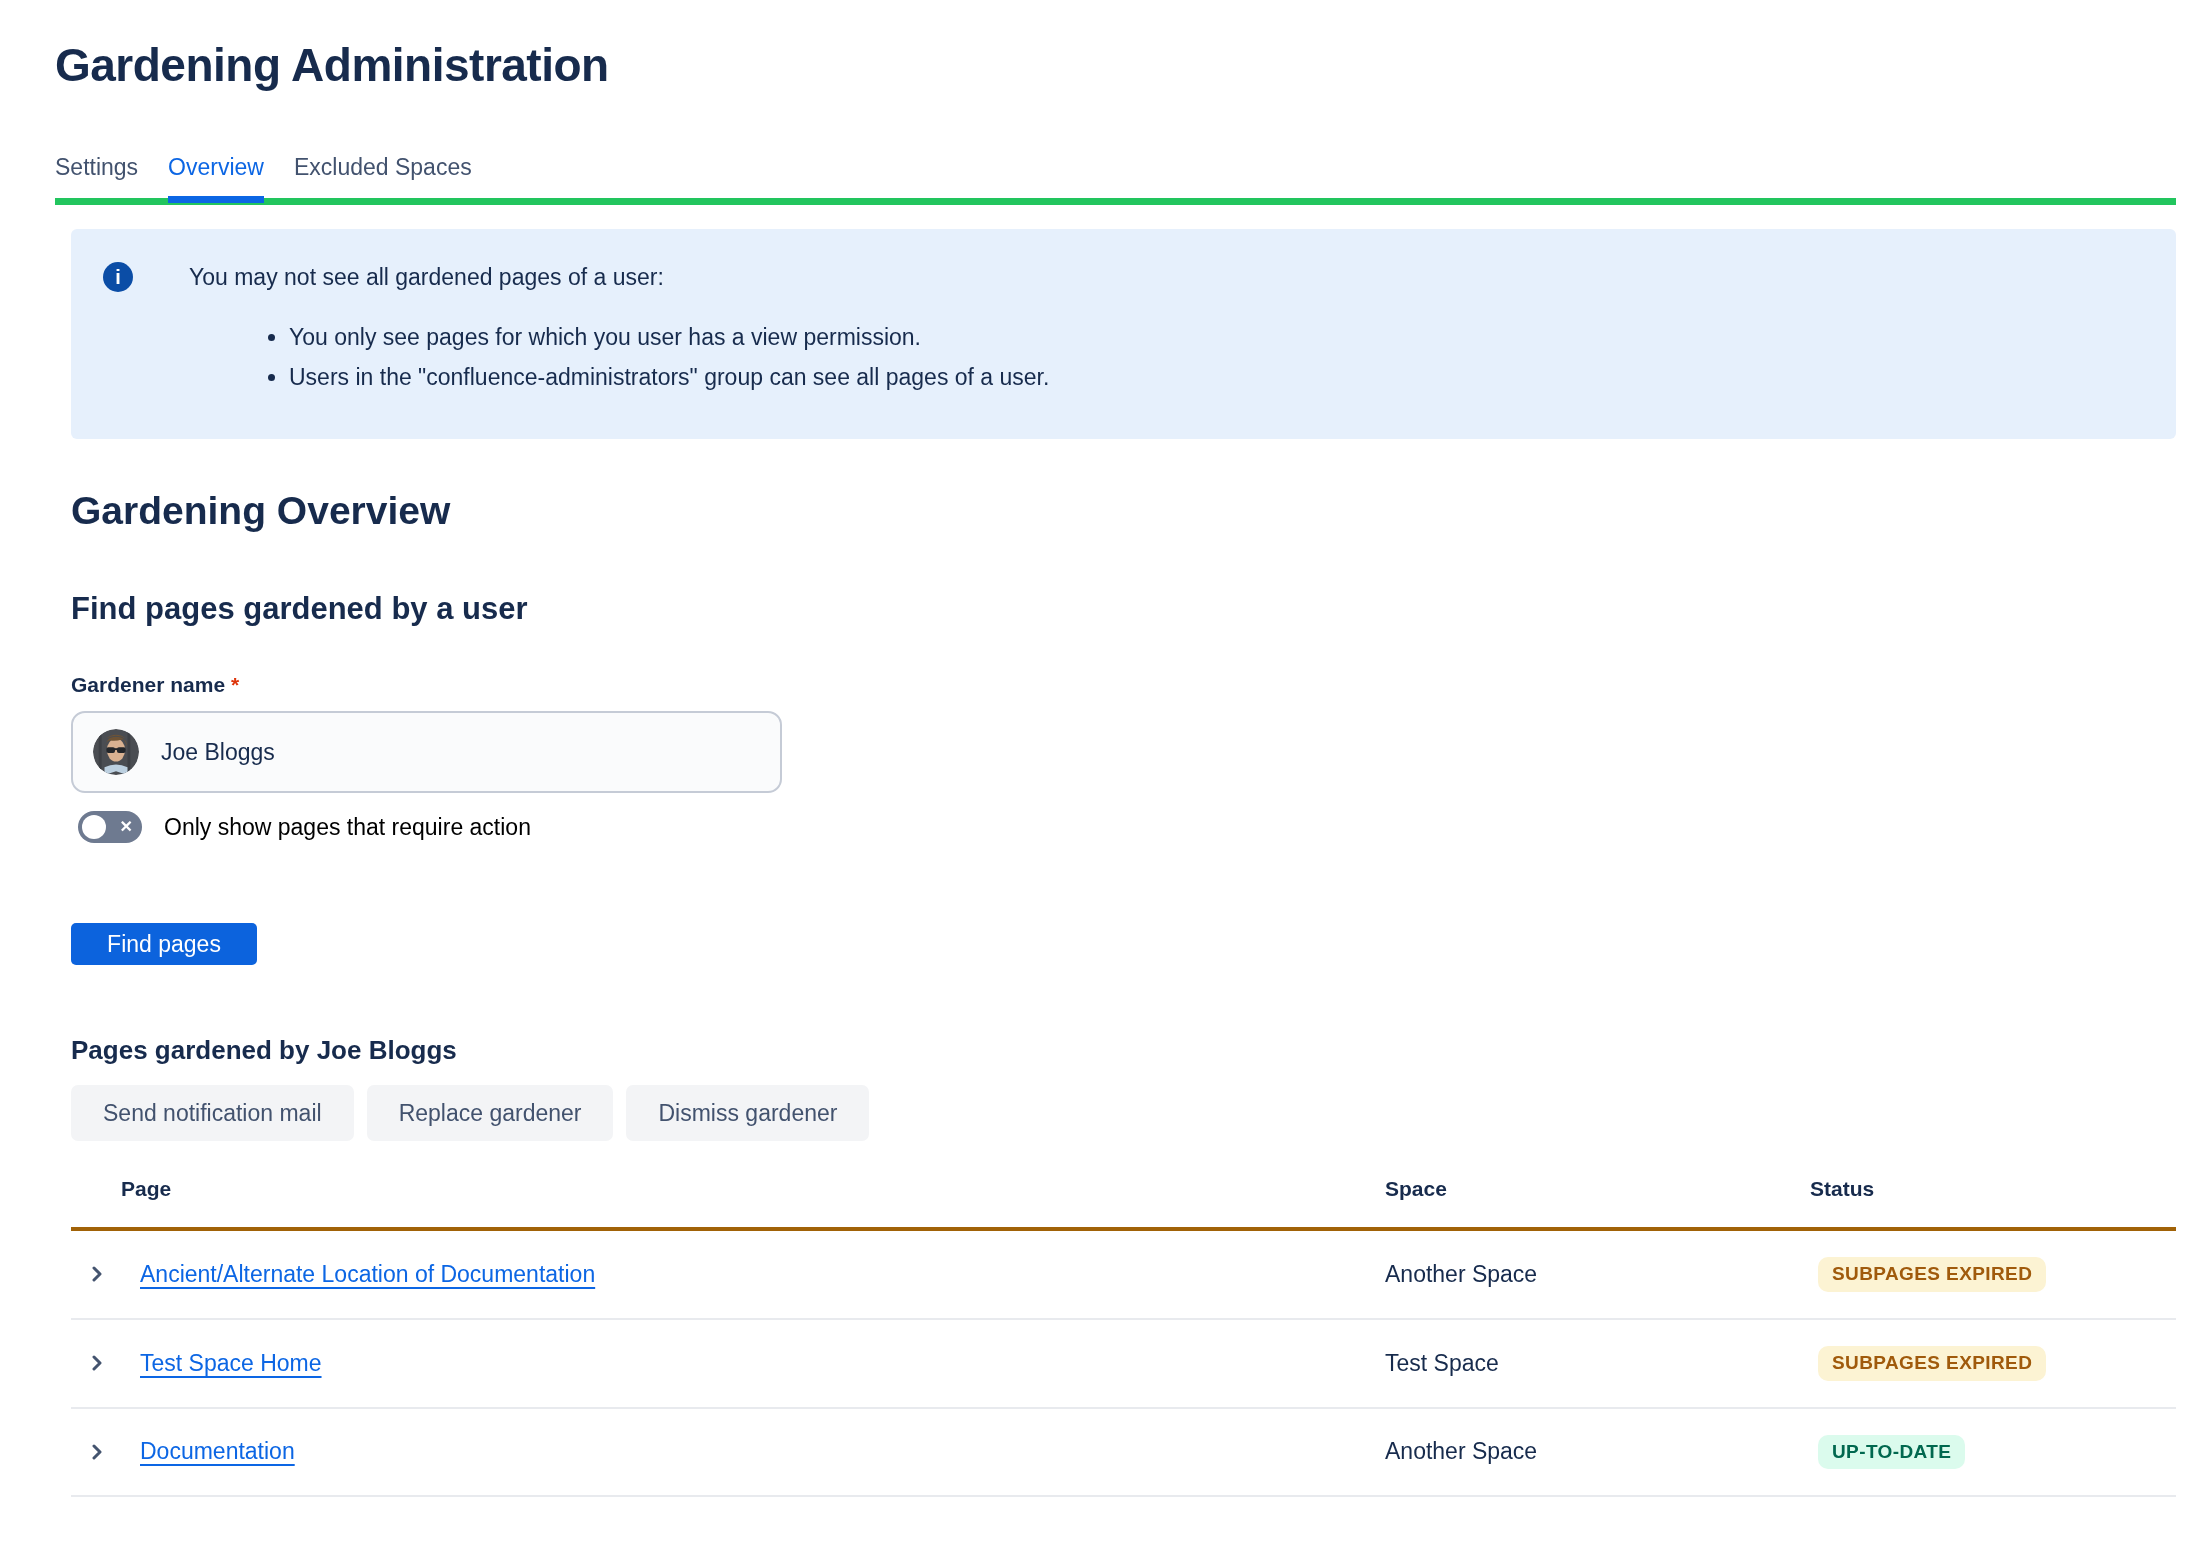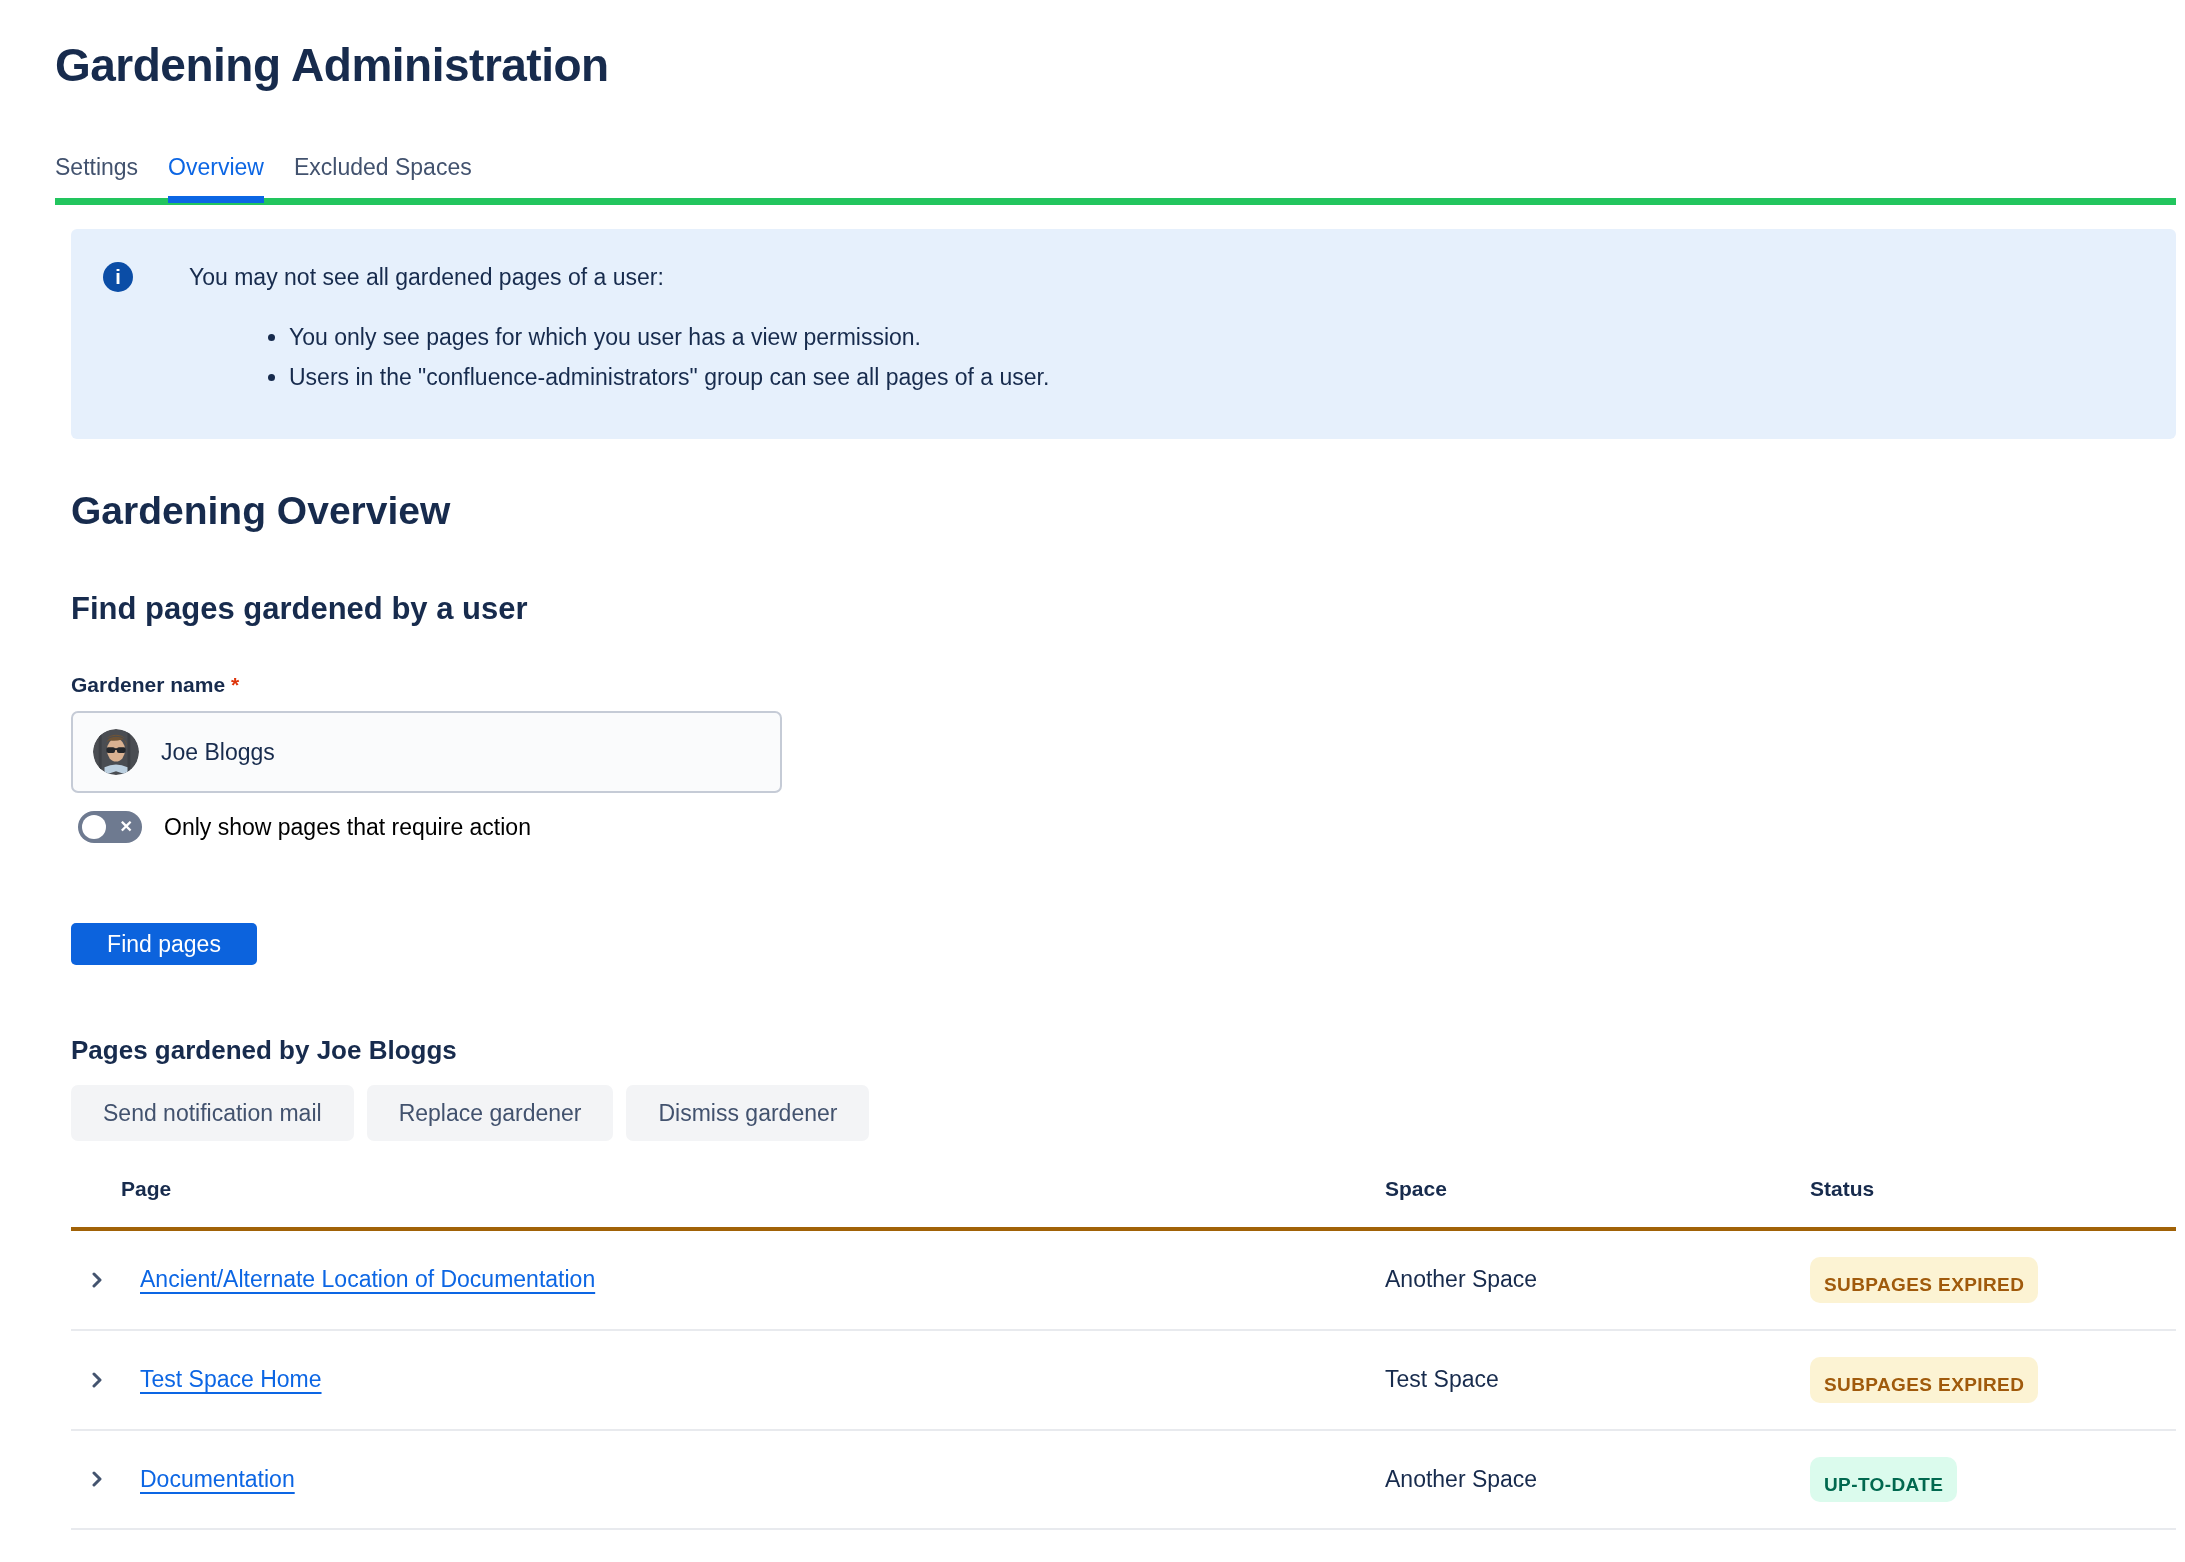--- a/index.html
+++ b/index.html
@@ -95,21 +95,21 @@
     color: #172B4D;
   }
   .required-mark { color: #DE350B; font-weight: 700; }
 
   .user-picker {
     margin: 14px 0 0 71px;
     width: 711px;
     height: 82px;
     background: #FAFBFC;
     border: 2px solid #C5CBD6;
-    border-radius: 7px;
+    border-radius: 14px;
     display: flex;
     align-items: center;
     padding: 0 20px;
     gap: 22px;
     cursor: text;
   }
   .avatar {
     width: 46px; height: 46px;
     border-radius: 50%;
     overflow: hidden;
@@ -223,26 +223,27 @@
   .page-link {
     color: #0C66E4;
     text-decoration: underline;
     text-decoration-thickness: 2px;
     text-underline-offset: 5px;
     font-size: 23px;
     cursor: pointer;
   }
   .badge {
     display: inline-block;
-    padding: 17px 14px 6px 14px;
+    padding: 6px 14px 6px 14px;
     border-radius: 10px;
     font-size: 19px;
     font-weight: 700;
     letter-spacing: 0.4px;
     line-height: 1.2;
+    margin-left: 8px;
   }
   .badge.warning { background: #FCF3D3; color: #A05A0C; }
   .badge.success { background: #DBFBED; color: #01684F; }
 </style>
 </head>
 <body>
 
 
 
 <h1 class="page-title">Gardening Administration</h1>

